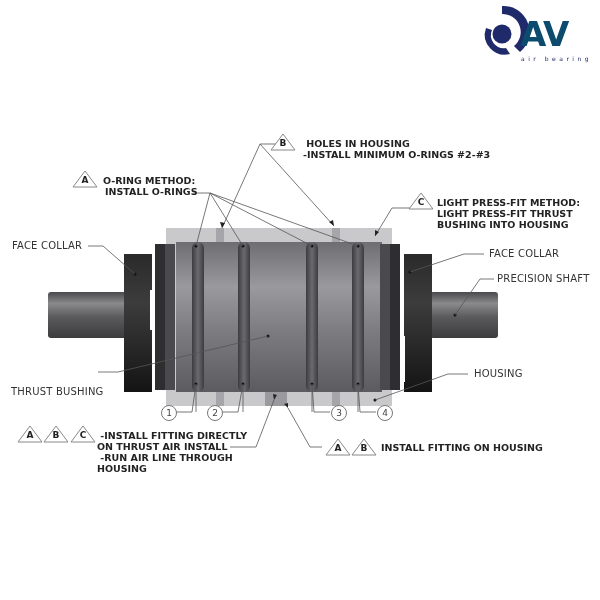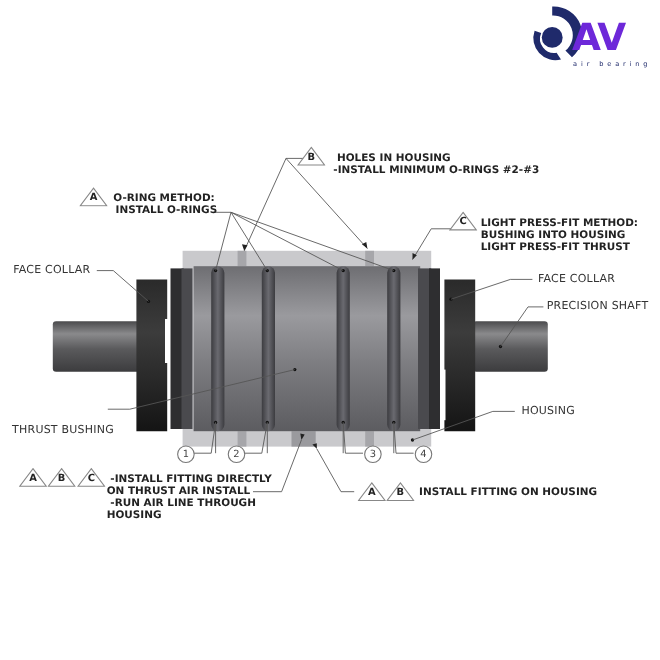--- a/index.html
+++ b/index.html
@@ -8,21 +8,21 @@
   .abs { position: absolute; }
   .label { position: absolute; font-size: 10px; letter-spacing: 0.2px; color: #333; white-space: nowrap; }
   .note { position: absolute; font-size: 9.5px; font-weight: bold; color: #222; line-height: 11px; white-space: nowrap; }
   .note div { white-space: nowrap; }
   .tri { position: absolute; width: 26px; height: 18px; }
   .tri svg { width: 26px; height: 18px; display: block; }
   .tri span { position: absolute; left: 0; right: 0; top: 5px; text-align: center;
               font-size: 9px; font-weight: bold; color: #222; }
   .num { position: absolute; width: 14px; height: 14px; border: 1px solid #777; border-radius: 50%;
          font-size: 9px; text-align: center; line-height: 14px; color: #444; background: #fff; }
-  .logo-text { position: absolute; font-weight: bold; color: #6d28d9; font-size: 34px; letter-spacing: -1px; }
+  .logo-text { position: absolute; font-weight: bold; color: #0c4a6e; font-size: 34px; letter-spacing: -1px; }
   .logo-sub { position: absolute; font-size: 6px; letter-spacing: 3.5px; color: #1f2a6b; }
   svg.lines { position: absolute; left: 0; top: 0; }
 </style>
 </head>
 <body>
 
 <div>
   <svg class="abs" style="left:480px;top:4px" width="50" height="56" viewBox="0 0 50 56">
     <path d="M22 2 A26 26 0 0 1 40 48 L34 42 A18 18 0 0 0 22 10 Z" fill="#1f2a6b"></path>
     <path d="M6 24 A20 20 0 0 0 30 50 L26 44 A13 13 0 0 1 12 26 Z" fill="#1f2a6b"></path>
@@ -175,22 +175,22 @@
 </div>
 
 <div class="tri" style="left:408px;top:192px;">
   <svg viewBox="0 0 26 18">
       <path d="M13 1 L25 17 H1 Z" fill="#fff" stroke="#888" stroke-width="1"></path>
     </svg>
   <span>C</span>
 </div>
 <div class="note" style="left:437px;top:197px;">
   <div>LIGHT PRESS-FIT METHOD:</div>
+  <div>LIGHT PRESS-FIT THRUST</div>
   <div>BUSHING INTO HOUSING</div>
-  <div>LIGHT PRESS-FIT THRUST</div>
 </div>
 
 <div class="num" style="left:161px;top:405px;">1</div>
 <div class="num" style="left:207px;top:405px;">2</div>
 <div class="num" style="left:331px;top:405px;">3</div>
 <div class="num" style="left:377px;top:405px;">4</div>
 
 <div class="tri" style="left:17px;top:425px;">
   <svg viewBox="0 0 26 18">
       <path d="M13 1 L25 17 H1 Z" fill="#fff" stroke="#888" stroke-width="1"></path>

